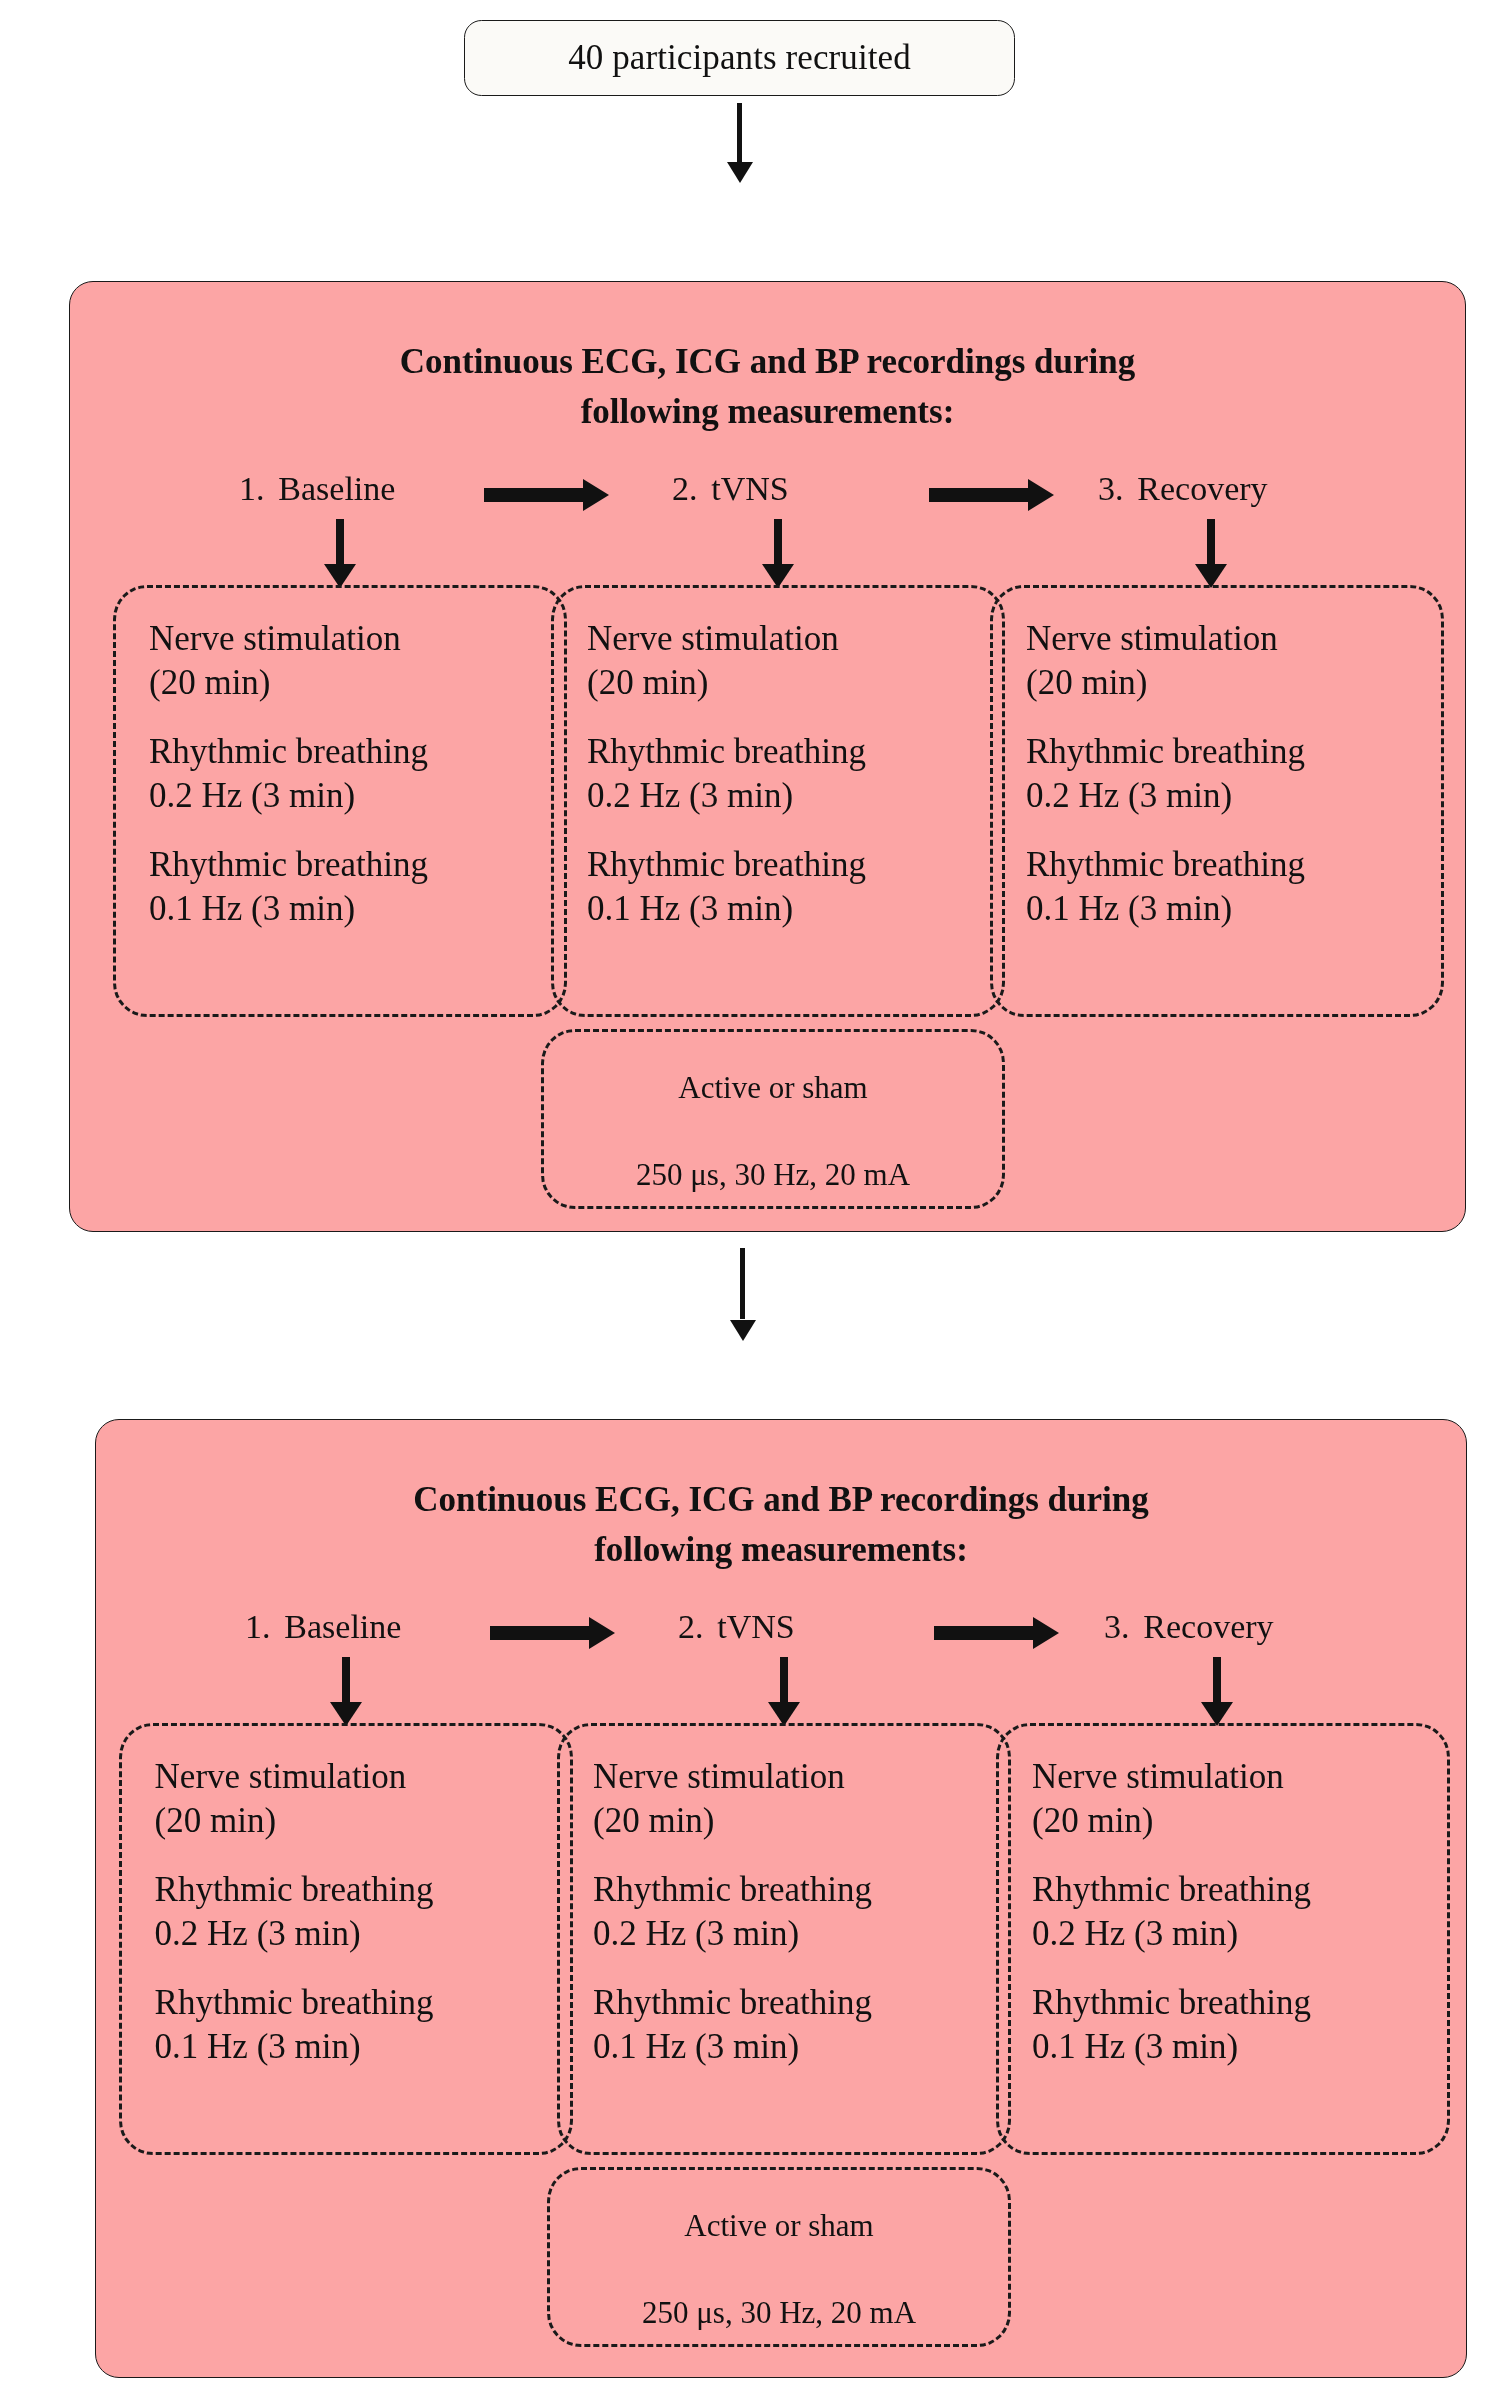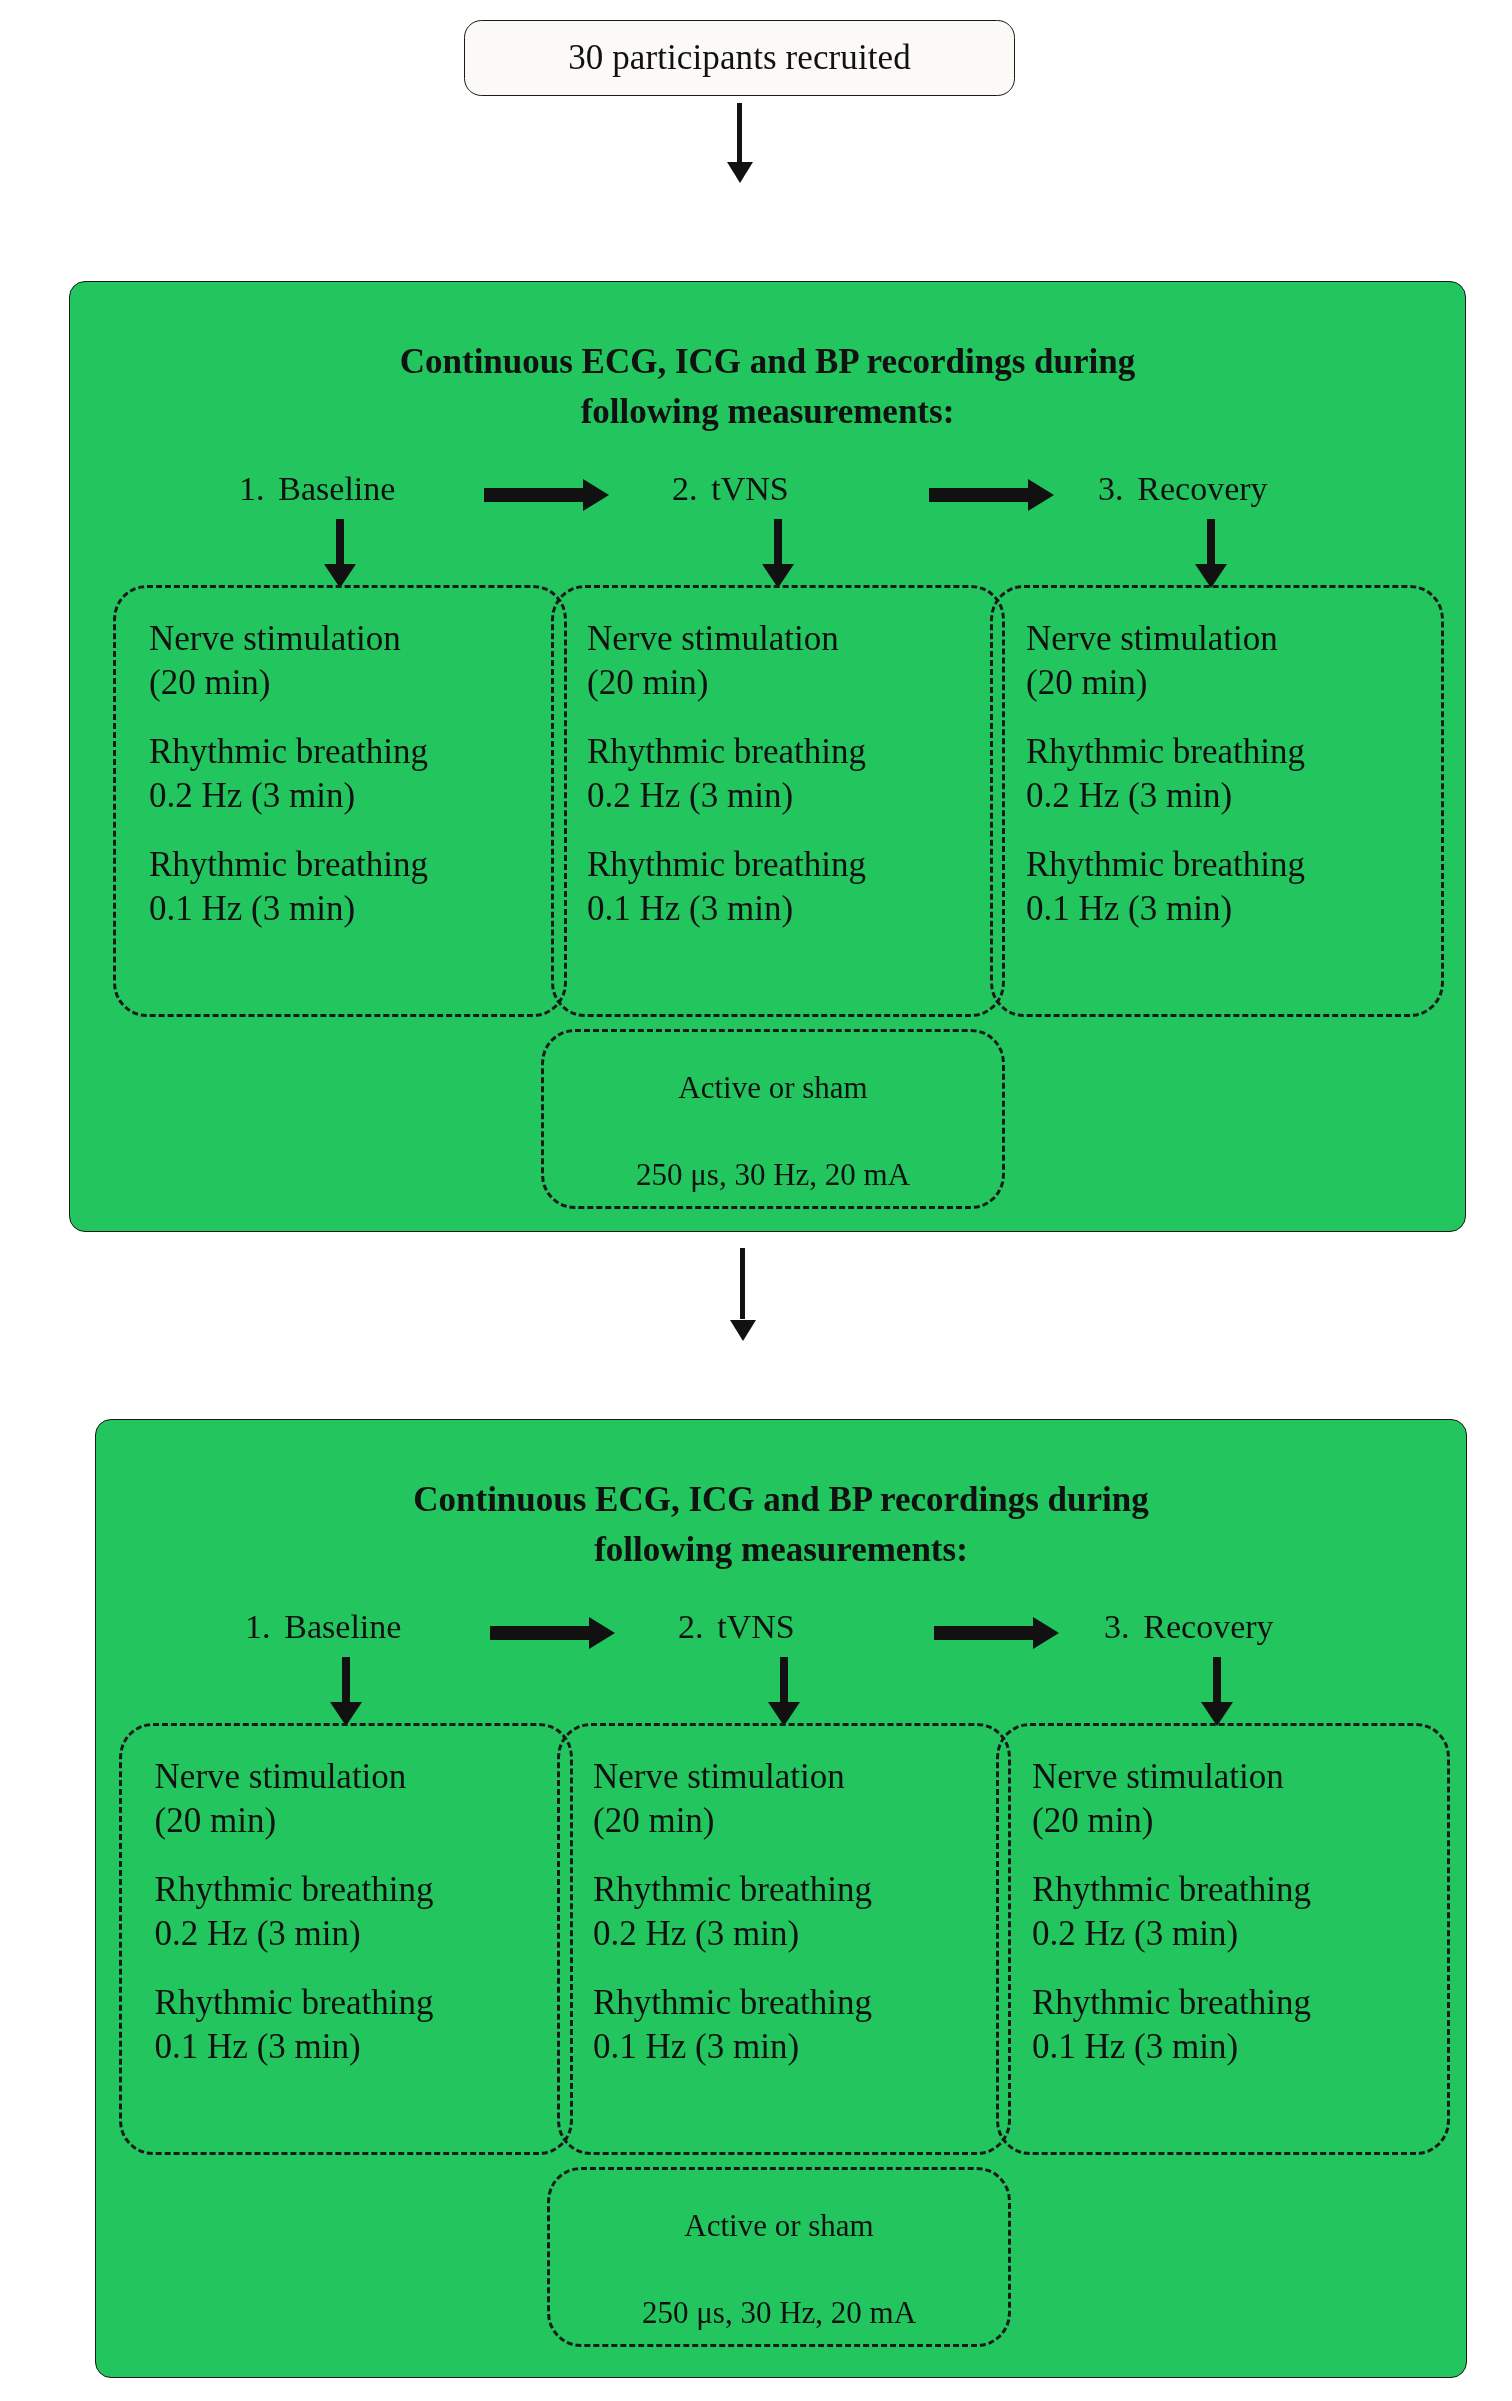--- a/index.html
+++ b/index.html
@@ -30,23 +30,23 @@
     display: flex;
     align-items: center;
     justify-content: center;
     text-align: center;
   }
   .solid-box.rounded {
     border-radius: 17.5px;
   }
   .panel {
     position: absolute;
-    background: #22c55e;
+    background: #fca5a5;
     border: 1.9px solid #1a1a1a;
-    border-radius: 16px;
+    border-radius: 24px;
     box-sizing: border-box;
   }
   .dashed-box {
     position: absolute;
     background: transparent;
     border: 3.1px dashed #1a1a1a;
     border-radius: 34px;
     box-sizing: border-box;
   }
 
@@ -159,21 +159,21 @@
     border-left: 26px solid #111111;
     margin-top: -16.3px;
   }
 </style>
 </head>
 <body>
 
 <div id="page">
 
   <div class="solid-box rounded" style="left:464px; top:20px; width:551px; height:76px;">
-    <span class="recruit-text">30 participants recruited</span>
+    <span class="recruit-text">40 participants recruited</span>
   </div>
 
   <div class="v-arrow" style="left:724px; top:103px; width:31px; height:80px;">
     <div class="shaft" style="height:59px;"></div>
     <div class="head"></div>
   </div>
 
 
   <div class="panel" style="left:69px; top:281px; width:1397px; height:951px;">
 

